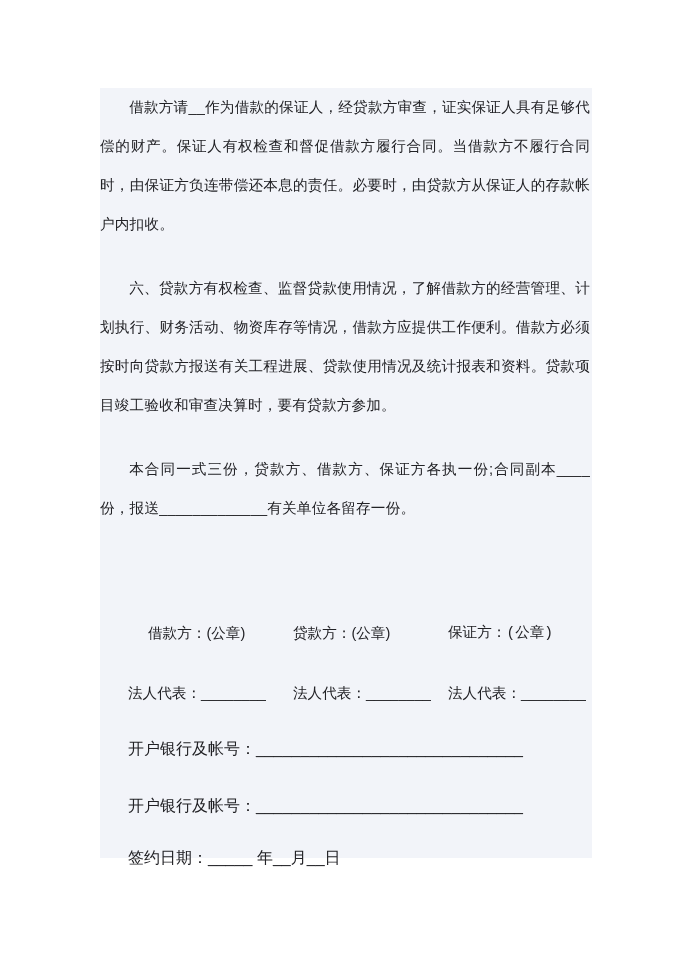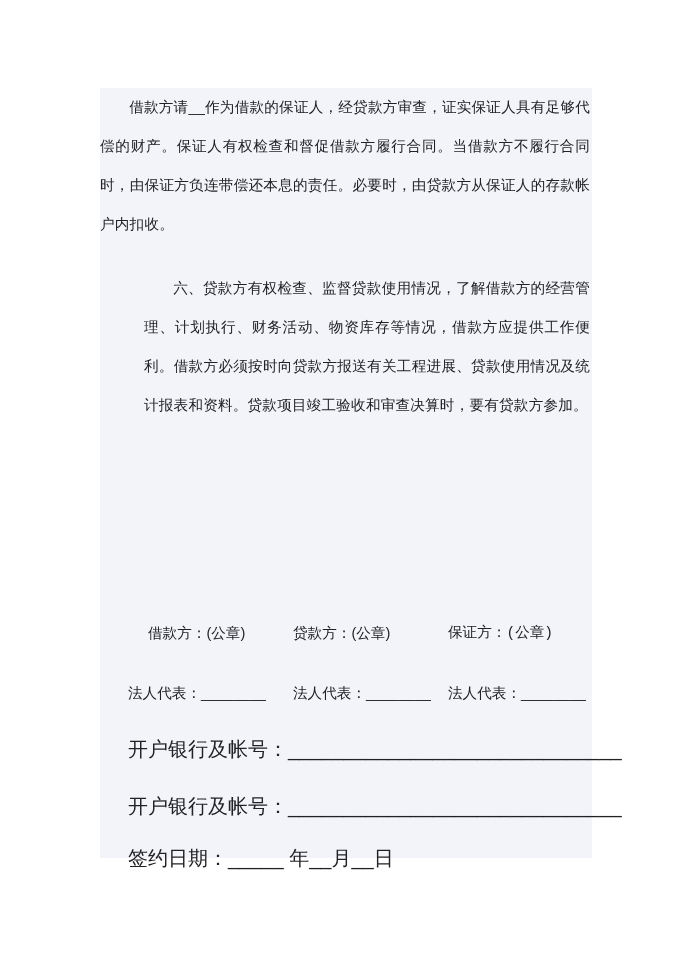--- a/index.html
+++ b/index.html
@@ -52,21 +52,20 @@
     font-size: 14.6px;
     line-height: 39px;
     text-align: justify;
     text-justify: inter-ideograph;
     text-indent: 2em;
     letter-spacing: 0.2px;
   }
 
   p.para.gap-top {
     margin-top: 25px;
-    margin-left: 44px;
   }
 
   
   .form-area {
     position: absolute;
     left: 0;
     top: 0;
     width: 492px;
   }
 
@@ -87,35 +86,36 @@
     color: #222226;
     font-size: 14.6px;
     line-height: 26px;
     white-space: nowrap;
   }
 
   .form-line {
     position: absolute;
     left: 28px;
     color: #222226;
-    font-size: 20px;
+    font-size: 16px;
     line-height: 26px;
     white-space: nowrap;
   }
 </style>
 </head>
 <body>
 
 <div class="page">
 
   <div class="content-block">
 
     <div class="body-text">
       <p class="para">借款方请__作为借款的保证人，经贷款方审查，证实保证人具有足够代偿的财产。保证人有权检查和督促借款方履行合同。当借款方不履行合同时，由保证方负连带偿还本息的责任。必要时，由贷款方从保证人的存款帐户内扣收。</p>
       <p class="para gap-top">六、贷款方有权检查、监督贷款使用情况，了解借款方的经营管理、计划执行、财务活动、物资库存等情况，借款方应提供工作便利。借款方必须按时向贷款方报送有关工程进展、贷款使用情况及统计报表和资料。贷款项目竣工验收和审查决算时，要有贷款方参加。</p>
+      <p class="para gap-top">本合同一式三份，贷款方、借款方、保证方各执一份;合同副本____份，报送_____________有关单位各留存一份。</p>
     </div>
 
     <div class="form-area">
 
       <div class="sig-row" style="top:532px;">
         <span class="sig-cell" style="left:28px;margin-left:20px;">借款方：(公章)</span>
         <span class="sig-cell" style="left:193px;">贷款方：(公章)</span>
         <span class="sig-cell" style="left:348px;font-family:Liberation Mono, monospace;">保证方：(公章)</span>
       </div>
 

